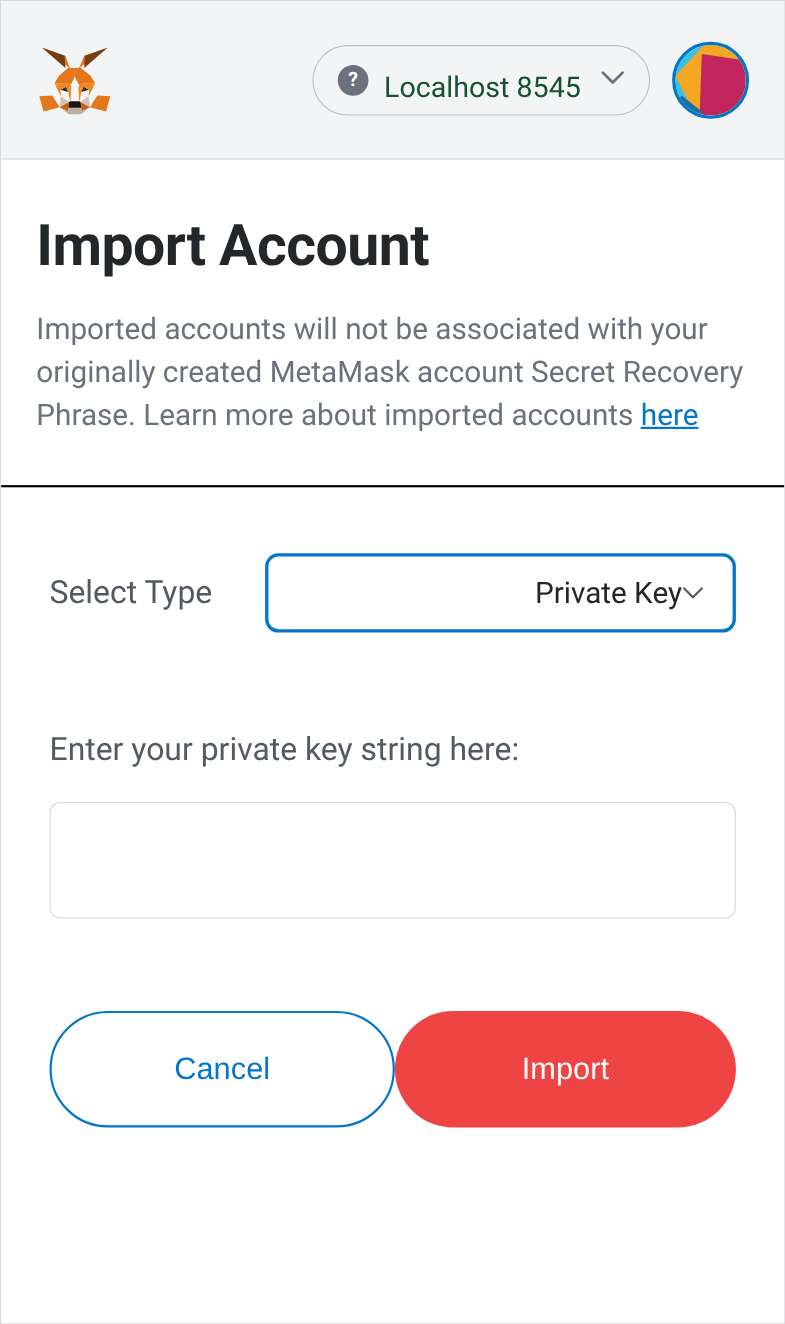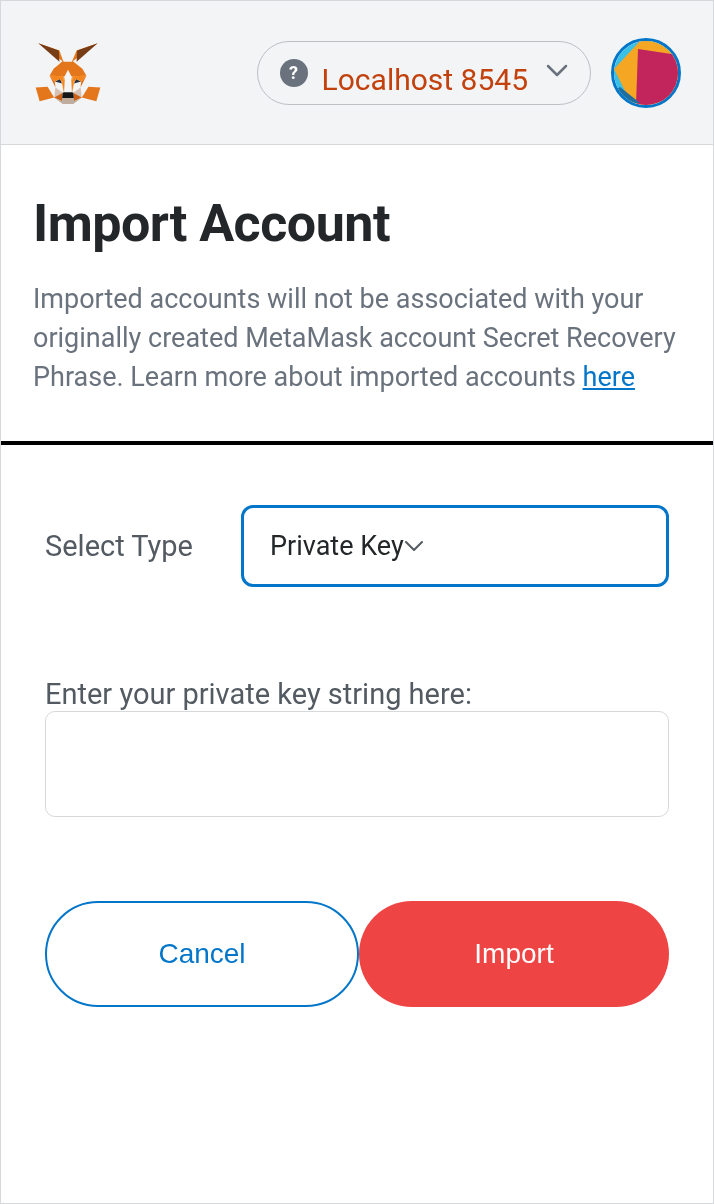--- a/index.html
+++ b/index.html
@@ -48,42 +48,42 @@
       border-radius: 50%;
       background: #6a737d;
       color: #fff;
       display: flex;
       align-items: center;
       justify-content: center;
       font-weight: 700;
       font-size: 18px;
     }
     .network-label {
-      font-size: 30px;
-      color: #c2410c;
+      font-size: 26px;
+      color: #14532d;
       margin-top: 14px;
     }
     .network-chevron {
       margin-left: 4px;
       color: #6a737d;
     }
     .account-avatar {
       width: 70px;
       height: 70px;
       border-radius: 50%;
       border: 3px solid #0376c9;
       display: flex;
       align-items: center;
       justify-content: center;
       overflow: hidden;
       cursor: pointer;
     }
     .content-head {
       padding: 48px 32px 44px 32px;
-      border-bottom: 4px solid #000000;
+      border-bottom: 2px solid #000000;
     }
     .page-title {
       font-size: 52px;
       font-weight: 700;
       letter-spacing: -0.5px;
       color: #24272a;
       margin-bottom: 26px;
     }
     .description {
       font-size: 27px;
@@ -103,37 +103,38 @@
       gap: 48px;
       margin-bottom: 90px;
     }
     .type-label {
       font-size: 29px;
       color: #535a61;
       white-space: nowrap;
     }
     .select-box {
       flex: 1;
-      height: 82px;
+      height: 72px;
       border: 3px solid #0376c9;
       border-radius: 12px;
       display: flex;
       align-items: center;
-      justify-content: flex-start;
+      justify-content: flex-end;
       padding: 0 26px;
       cursor: pointer;
     }
     .select-value {
       font-size: 27px;
       color: #24272a;
     }
     .select-chevron { color: #535a61; }
     .input-label {
       font-size: 29px;
       color: #535a61;
+      margin-bottom: 30px;
     }
     .private-key-input {
       width: 100%;
       height: 106px;
       border: 1.5px solid #d6d9dc;
       border-radius: 10px;
       padding: 16px 18px;
       font-size: 22px;
       outline: none;
     }

